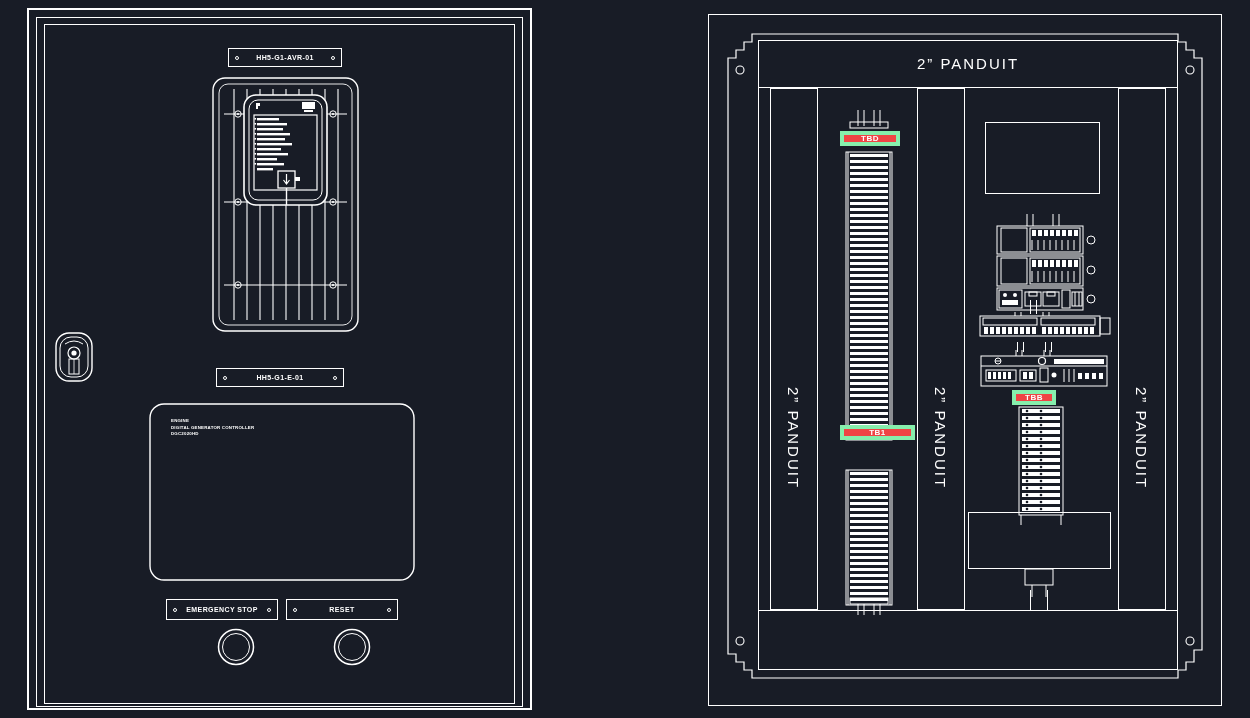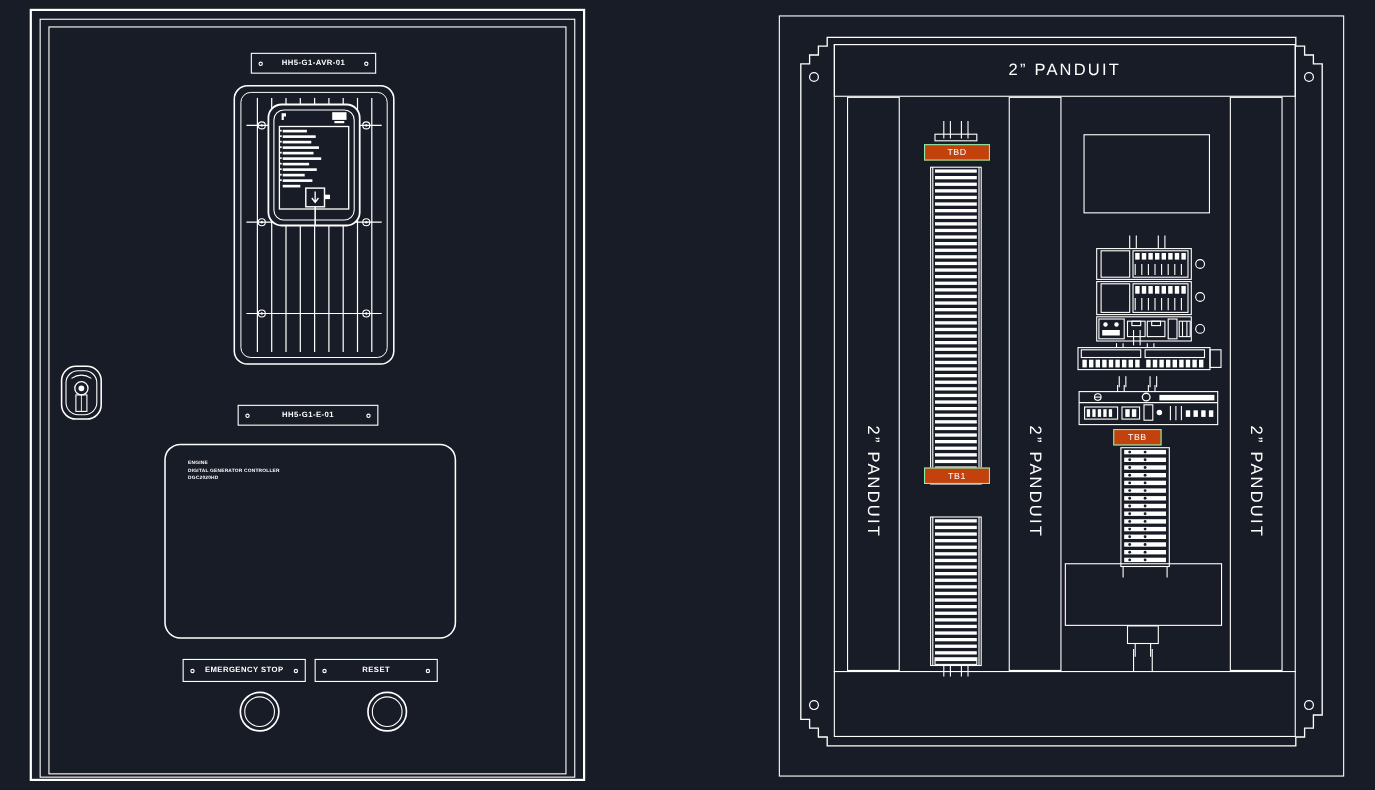--- a/index.html
+++ b/index.html
@@ -29,24 +29,24 @@
   .panduit-h{
     position:absolute;display:flex;align-items:center;justify-content:center;
     font-size:15px;letter-spacing:2px;color:#ffffff;
   }
   .panduit-v{
     position:absolute;display:flex;align-items:center;justify-content:center;
     font-size:15px;letter-spacing:2px;color:#ffffff;
     transform:rotate(90deg);transform-origin:center center;
   }
   .tbl{
-    position:absolute;border:1px solid #86efac;box-sizing:border-box;
+    position:absolute;border:4px solid #86efac;box-sizing:border-box;
     display:flex;align-items:center;justify-content:center;
-    font-size:8px;font-weight:normal;letter-spacing:.5px;color:#ffffff;
-    background:#c2410c;
+    font-size:8px;font-weight:bold;letter-spacing:.5px;color:#ffffff;
+    background:#ef4444;
   }
   .engtxt{position:absolute;font-size:4.4px;line-height:1.5;font-weight:bold;letter-spacing:.2px;color:#fff;}
   svg{display:block;overflow:visible;}
 </style>
 </head>
 <body>
 
 <div class="canvas">
 
   <div>
@@ -340,21 +340,21 @@
             <line x1="26" y1="494" x2="26" y2="505"></line>
           <line x1="36" y1="494" x2="36" y2="505"></line>
             <line x1="42" y1="494" x2="42" y2="505"></line>
         </g>
       </svg>
     </div>
 
     <div class="tbl" style="left:840px;top:131px;width:60px;height:15px;">
       <span>TBD</span>
     </div>
-    <div class="tbl" style="left:840px;top:425px;width:60px;height:15px;">
+    <div class="tbl" style="left:840px;top:425px;width:75px;height:15px;">
       <span>TB1</span>
     </div>
 
     <div class="r" style="left:985px;top:122px;width:115px;height:72px;"></div>
 
     <div style="position:absolute;left:975px;top:214px;width:140px;height:100px;">
       <svg width="140" height="100" viewBox="0 0 140 100">
 
         <g stroke="#fff" stroke-width="1">
           <line x1="52" y1="0" x2="52" y2="12"></line>

